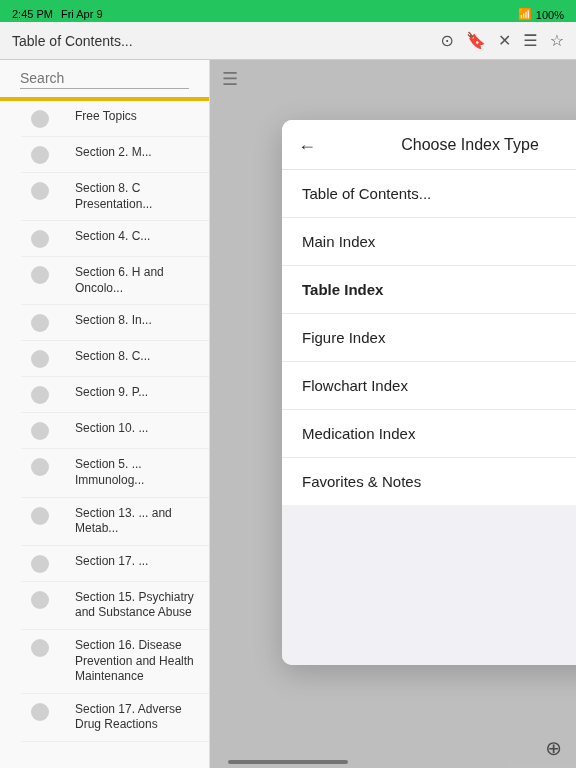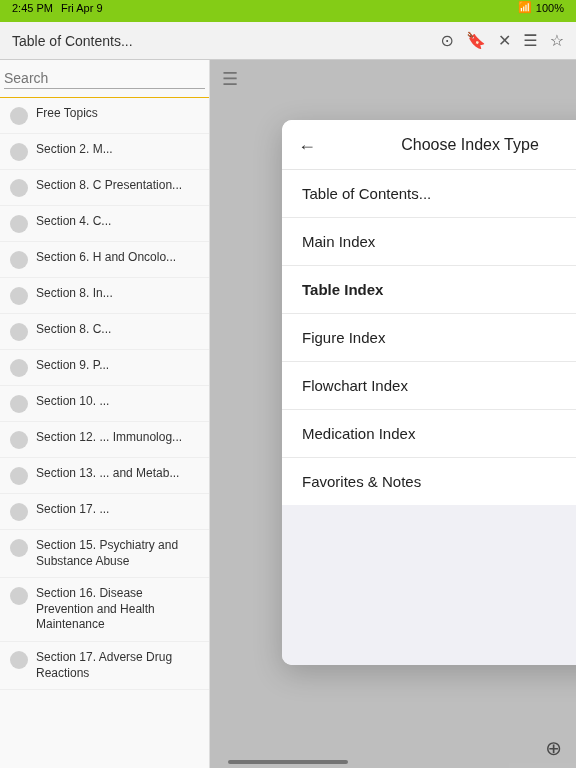--- a/index.html
+++ b/index.html
@@ -9,23 +9,23 @@
       width: 576px;
       height: 768px;
       overflow: hidden;
       position: relative;
     }
 
     
     .status-bar {
       display: flex;
       justify-content: space-between;
-      align-items: flex-end;
+      align-items: flex-start;
       padding: 8px 12px;
-      background: #84cc16;
+      background: #22c55e;
       height: 22px;
       font-size: 11px;
       font-weight: 500;
     }
     .status-left { display: flex; gap: 8px; }
     .status-right { display: flex; align-items: center; gap: 4px; font-size: 11px; }
 
     
     .nav-bar {
       display: flex;
@@ -61,44 +61,45 @@
     
     .sidebar {
       width: 210px;
       background: #f9f9f9;
       border-right: 1px solid #ddd;
       display: flex;
       flex-direction: column;
       overflow: hidden;
     }
     .search-bar {
-      padding: 8px 4px;
-      border-bottom: 1px solid #eab308;
+      padding: 8px 20px;
+      border-bottom: 4px solid #eab308;
     }
     .search-bar input {
       width: 100%;
       border: none;
       border-bottom: 1px solid #aaa;
       background: transparent;
       font-size: 14px;
       padding: 2px 0;
       outline: none;
       color: #333;
     }
     .sidebar-list {
       overflow-y: auto;
       flex: 1;
     }
     .sidebar-item {
       display: flex;
       align-items: flex-start;
       padding: 8px 10px;
       border-bottom: 1px solid #eee;
-      gap: 8px;
-      cursor: pointer;
+      gap: 26px;
+      cursor: pointer;
+      margin-left: 21px;
     }
     .sidebar-dot {
       width: 18px;
       height: 18px;
       border-radius: 50%;
       background: #d0d0d0;
       flex-shrink: 0;
       margin-top: 1px;
     }
     .sidebar-item-text {
@@ -280,21 +281,21 @@
         <div class="sidebar-item">
           <div class="sidebar-dot"></div>
           <span class="sidebar-item-text">Section 9. P...</span>
         </div>
         <div class="sidebar-item">
           <div class="sidebar-dot"></div>
           <span class="sidebar-item-text">Section 10. ...</span>
         </div>
         <div class="sidebar-item">
           <div class="sidebar-dot"></div>
-          <span class="sidebar-item-text">Section 12. ...
+          <span class="sidebar-item-text">Section 5. ...
 Immunolog...</span>
         </div>
         <div class="sidebar-item">
           <div class="sidebar-dot"></div>
           <span class="sidebar-item-text">Section 13. ...
 and Metab...</span>
         </div>
         <div class="sidebar-item">
           <div class="sidebar-dot"></div>
           <span class="sidebar-item-text">Section 17. ...</span>

